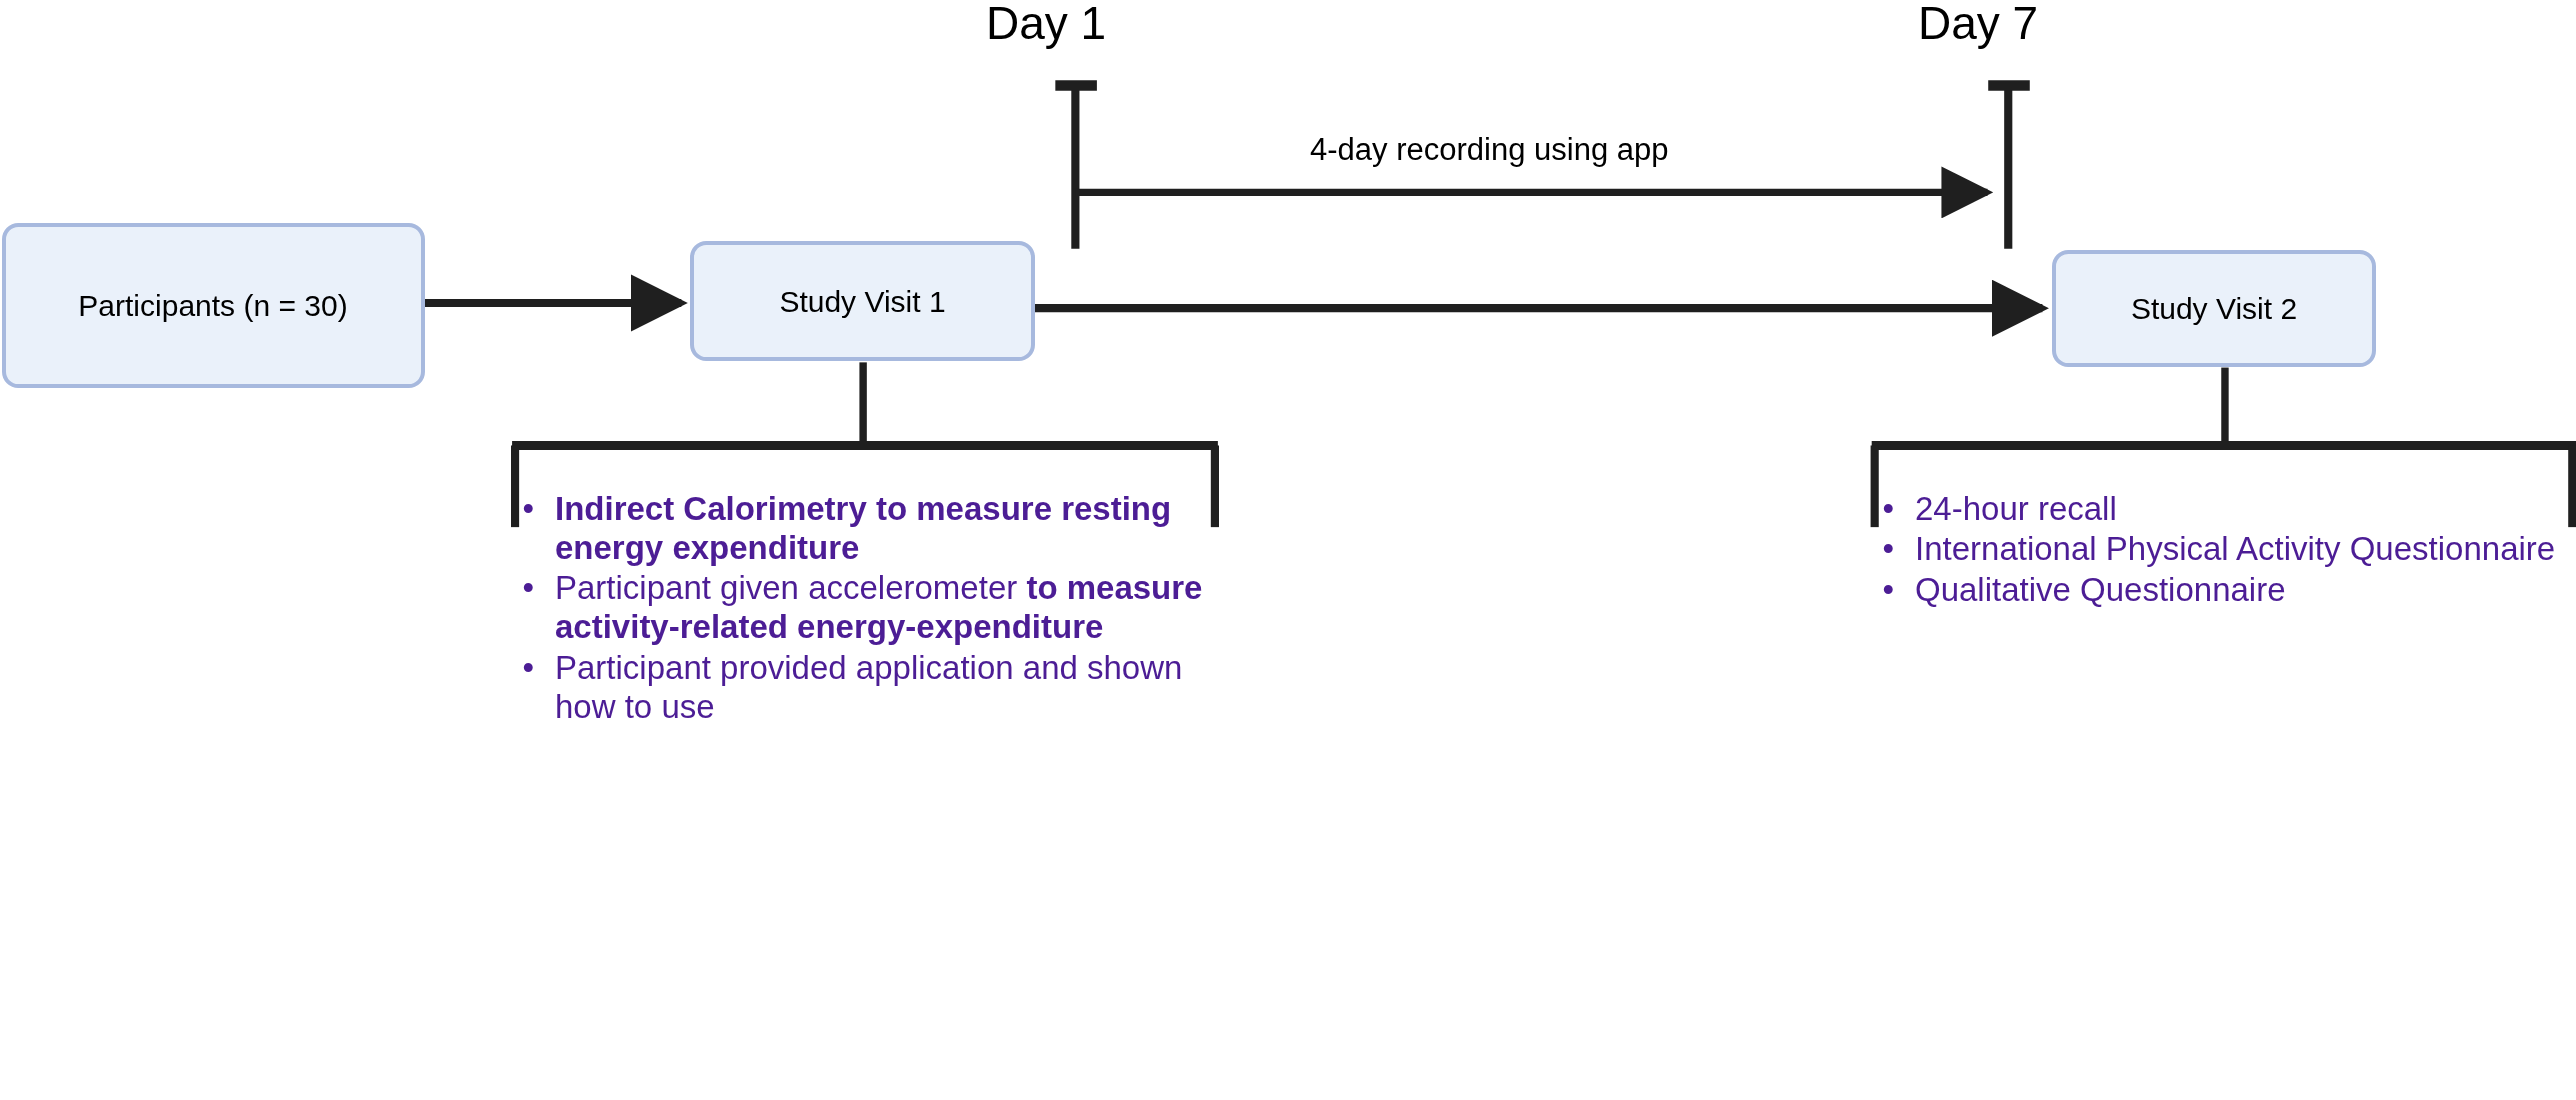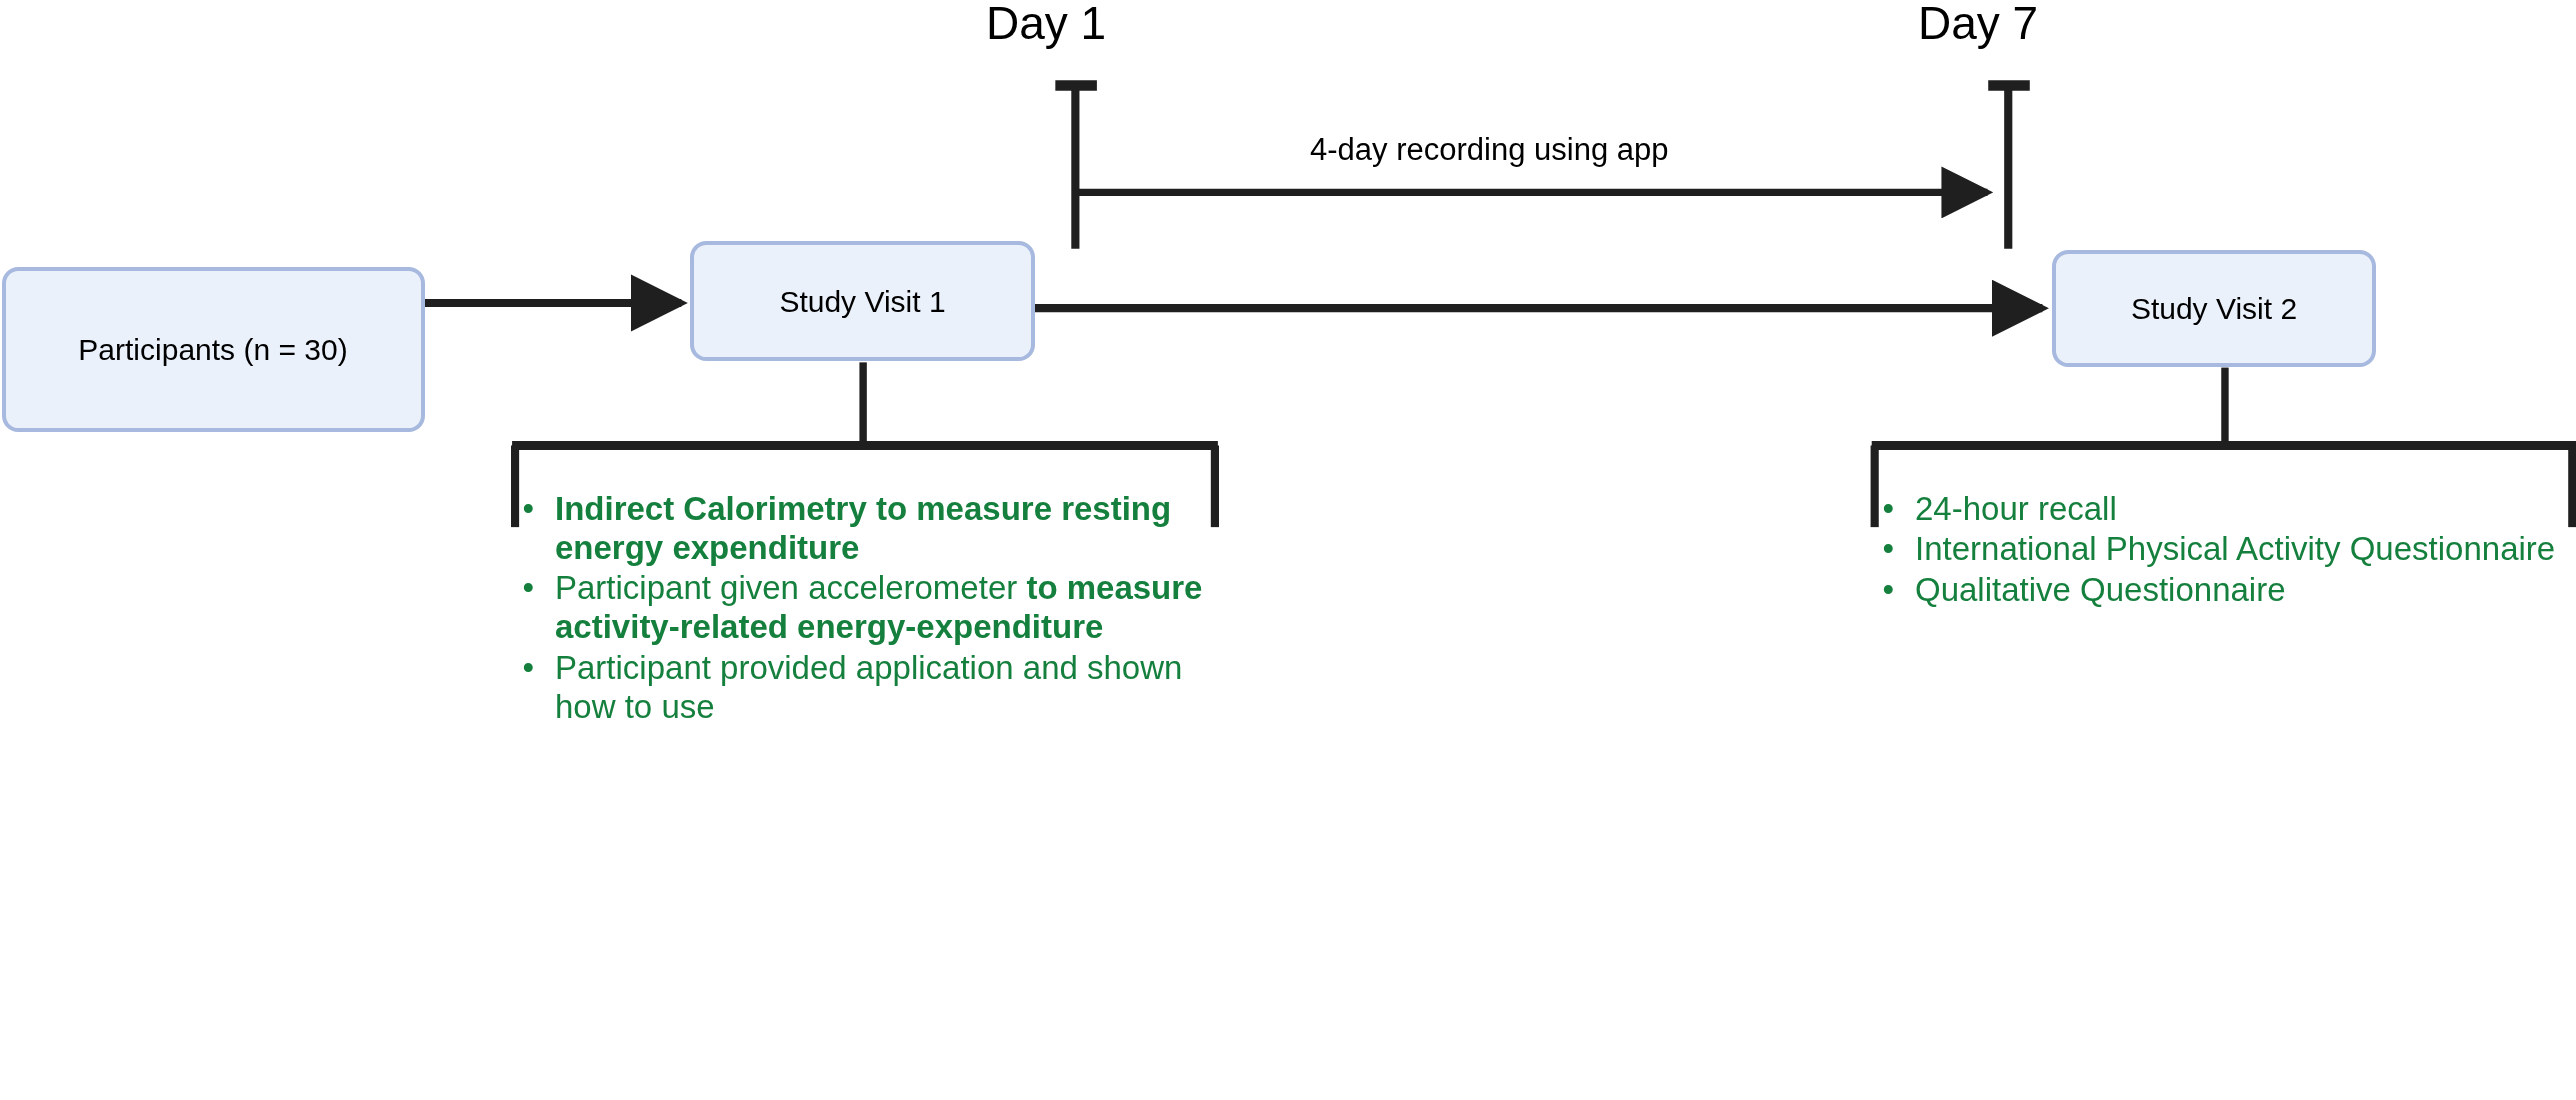--- a/index.html
+++ b/index.html
@@ -37,21 +37,21 @@
     text-align:center;
     color:#000;
     font-family:"Liberation Sans",sans-serif;
     margin:0 0 13.4px 0;
   }
   ul.bullets{
     list-style:none;
     margin:0;padding:0;
     font-size:33px;
     line-height:1.18;
-    color:#15803d;
+    color:#4c1d95;
     font-family:"Liberation Sans",sans-serif;
   }
   ul.bullets>li{
     position:relative;
     padding-left:43px;
     margin:0 0 1.5px 0;
   }
   ul.bullets>li:before{
     content:"\2022";
     position:absolute;left:10.4px;top:0;
@@ -95,21 +95,21 @@
     </g>
 
     <g>
       <line x1="2998" y1="495" x2="2998" y2="600" stroke="#1f1f1f" stroke-width="10"></line>
       <line x1="2522" y1="600" x2="3471" y2="600" stroke="#1f1f1f" stroke-width="12"></line>
       <line x1="2526" y1="600" x2="2526" y2="710" stroke="#1f1f1f" stroke-width="11"></line>
       <line x1="3466" y1="600" x2="3466" y2="710" stroke="#1f1f1f" stroke-width="11"></line>
     </g>
   </svg>
 
-  <div class="node-box" style="left:1.5px;top:223px;width:423px;height:165px;margin-top:44px;">
+  <div class="node-box" style="left:1.5px;top:223px;width:423px;height:165px;">
     <span>Participants (n = 30)</span>
   </div>
 
   <div class="node-box" style="left:690px;top:241px;width:345px;height:120px;">
     <span>Study Visit 1</span>
   </div>
 
   <div class="node-box" style="left:2052px;top:250px;width:324px;height:117px;">
     <span>Study Visit 2</span>
   </div>

